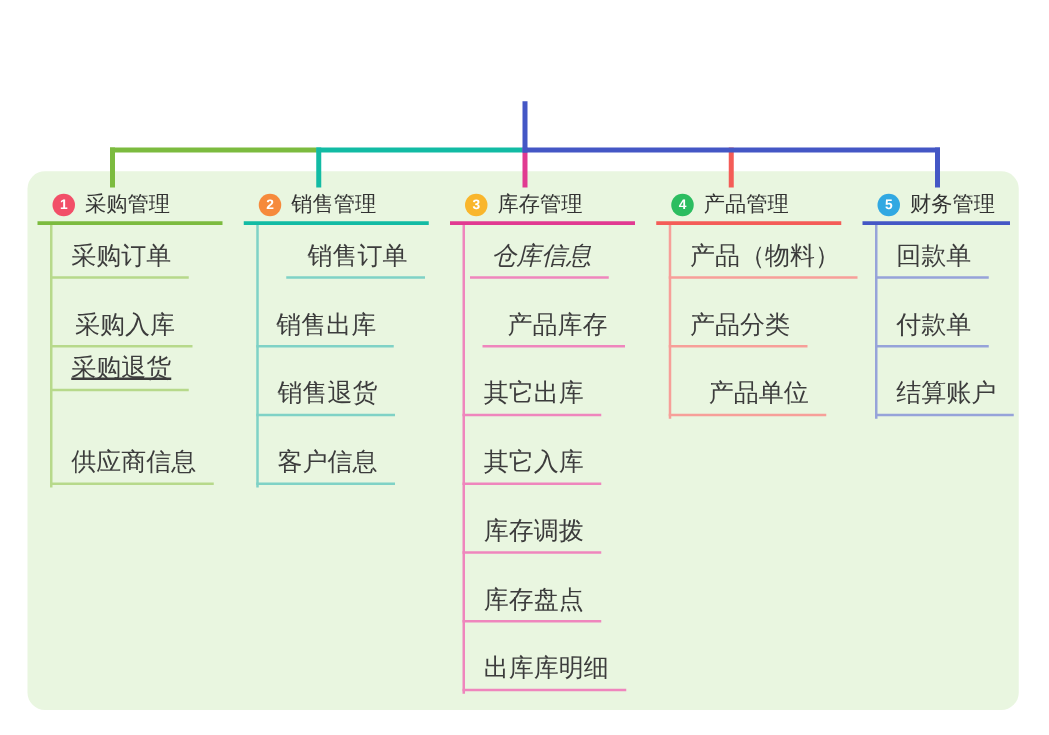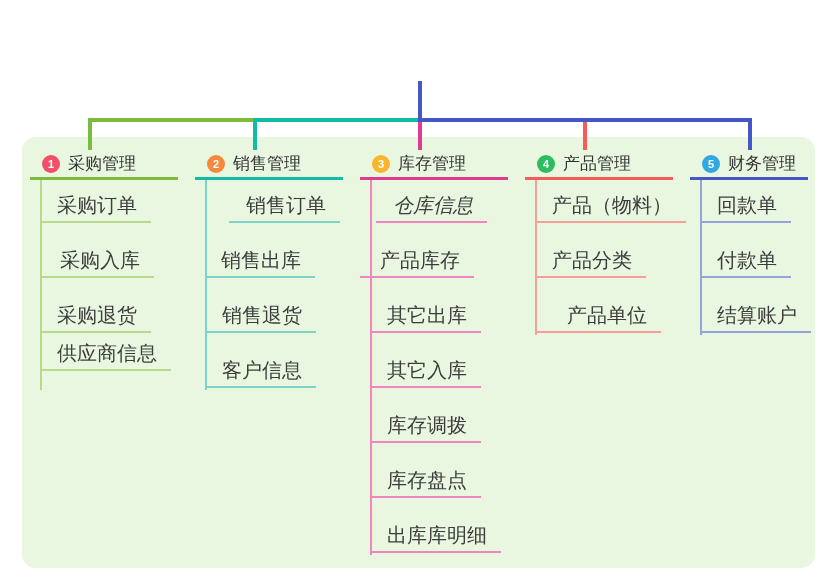--- a/index.html
+++ b/index.html
@@ -42,38 +42,38 @@
 
 
   <div id="branches">
       <div class="branch-header" style="left: 30px; top: 150px; width: 148px; border-bottom-color: rgb(124, 187, 63);">
         <div class="badge" style="background: rgb(242, 79, 104);">1</div>
         <div class="btitle">采购管理</div>
       </div>
       <div class="vline" style="left: 40px; top: 180px; height: 210px; background: rgb(183, 217, 139);"></div>
       <div class="child" style="left: 40px; top: 194px; border-bottom-color: rgb(183, 217, 139);">采购订单</div>
       <div class="child" style="left: 40px; top: 249px; border-bottom-color: rgb(183, 217, 139); padding-left: 20px;">采购入库</div>
-      <div class="child" style="left: 40px; top: 304px; border-bottom-color: rgb(183, 217, 139);">采购退货</div>
-      <div class="child" style="left: 40px; top: 342px; border-bottom-color: rgb(183, 217, 139);">供应商信息</div>
+      <div class="child" style="left: 40px; top: 284px; border-bottom-color: rgb(183, 217, 139); text-decoration: underline;">采购退货</div>
+      <div class="child" style="left: 40px; top: 359px; border-bottom-color: rgb(183, 217, 139);">供应商信息</div>
       <div class="branch-header" style="left: 195px; top: 150px; width: 148px; border-bottom-color: rgb(18, 187, 164);">
         <div class="badge" style="background: rgb(246, 138, 60);">2</div>
         <div class="btitle">销售管理</div>
       </div>
       <div class="vline" style="left: 205px; top: 180px; height: 210px; background: rgb(127, 210, 198);"></div>
       <div class="child" style="left: 205px; top: 194px; border-bottom-color: rgb(127, 210, 198); margin-left: 24px;">销售订单</div>
       <div class="child" style="left: 205px; top: 249px; border-bottom-color: rgb(127, 210, 198); padding-left: 16px;">销售出库</div>
       <div class="child" style="left: 205px; top: 304px; border-bottom-color: rgb(127, 210, 198);">销售退货</div>
       <div class="child" style="left: 205px; top: 359px; border-bottom-color: rgb(127, 210, 198);">客户信息</div>
       <div class="branch-header" style="left: 360px; top: 150px; width: 148px; border-bottom-color: rgb(225, 58, 145);">
         <div class="badge" style="background: rgb(249, 182, 44);">3</div>
         <div class="btitle">库存管理</div>
       </div>
       <div class="vline" style="left: 370px; top: 180px; height: 375px; background: rgb(239, 134, 189);"></div>
       <div class="child" style="left: 376px; top: 194px; border-bottom-color: rgb(239, 134, 189); font-style: italic;">仓库信息</div>
-      <div class="child" style="left: 360px; top: 249px; border-bottom-color: rgb(239, 134, 189); padding-left: 20px;">产品库存</div>
+      <div class="child" style="left: 386px; top: 249px; border-bottom-color: rgb(239, 134, 189); padding-left: 20px;">产品库存</div>
       <div class="child" style="left: 370px; top: 304px; border-bottom-color: rgb(239, 134, 189);">其它出库</div>
       <div class="child" style="left: 370px; top: 359px; border-bottom-color: rgb(239, 134, 189);">其它入库</div>
       <div class="child" style="left: 370px; top: 414px; border-bottom-color: rgb(239, 134, 189);">库存调拨</div>
       <div class="child" style="left: 370px; top: 469px; border-bottom-color: rgb(239, 134, 189);">库存盘点</div>
       <div class="child" style="left: 370px; top: 524px; border-bottom-color: rgb(239, 134, 189);">出库库明细</div>
       <div class="branch-header" style="left: 525px; top: 150px; width: 148px; border-bottom-color: rgb(244, 92, 87);">
         <div class="badge" style="background: rgb(44, 189, 96);">4</div>
         <div class="btitle">产品管理</div>
       </div>
       <div class="vline" style="left: 535px; top: 180px; height: 155px; background: rgb(247, 159, 153);"></div>

